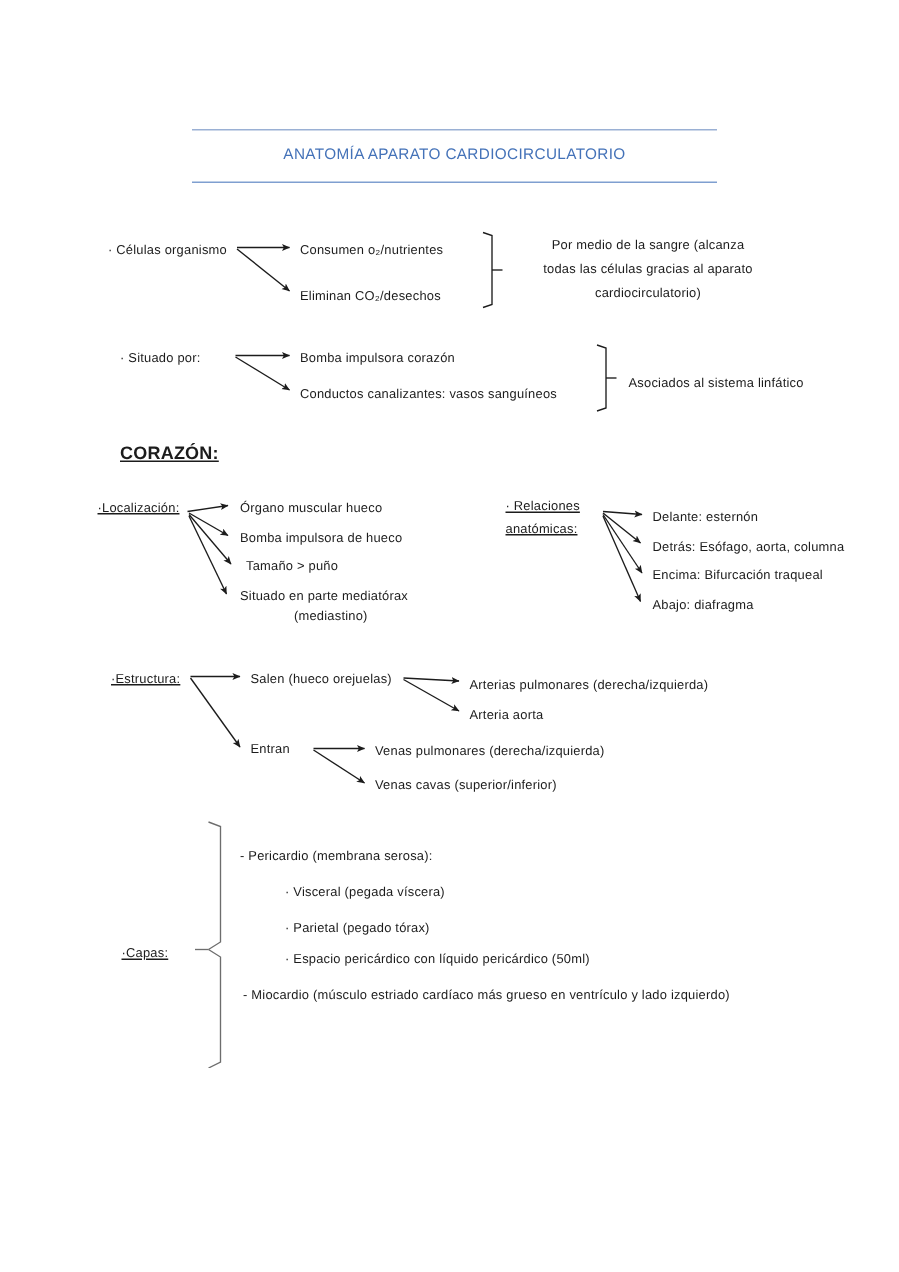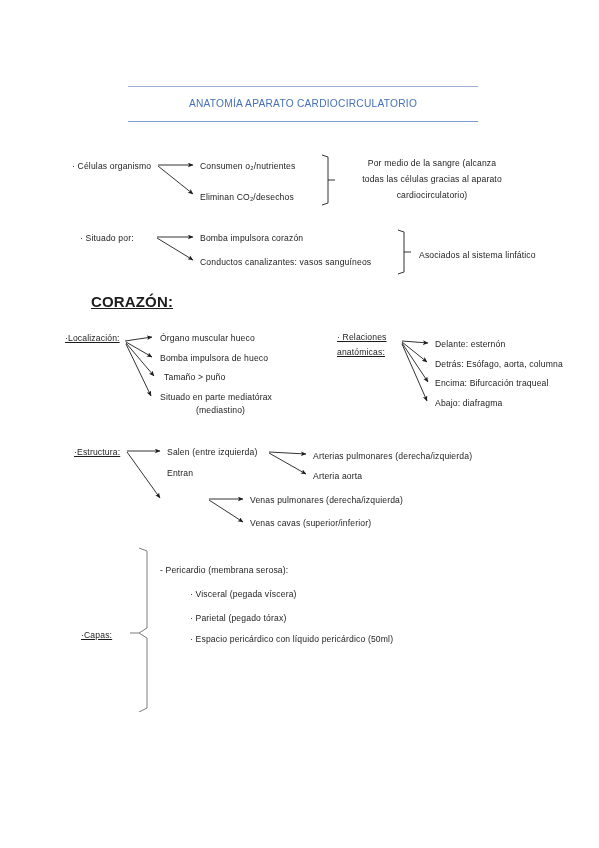--- a/index.html
+++ b/index.html
@@ -72,49 +72,50 @@
 
   <div class="abs txt center" style="left:342px; top:157px; width:180px;">Por medio de la sangre (alcanza</div>
   <div class="abs txt center" style="left:342px; top:173px; width:180px;">todas las células gracias al aparato</div>
   <div class="abs txt center" style="left:342px; top:189px; width:180px;">cardiocirculatorio)</div>
 
   <div class="abs txt" style="left:80px; top:232px;">· Situado por:</div>
   <div class="abs txt" style="left:200px; top:232px;">Bomba impulsora corazón</div>
   <div class="abs txt" style="left:200px; top:256px;">Conductos canalizantes: vasos sanguíneos</div>
   <div class="abs txt" style="left:419px; top:249px;">Asociados al sistema linfático</div>
 
-  <div class="abs txt u bold" style="left:91px; top:296px; font-size:15px;">CORAZÓN:</div>
+  <div class="abs txt u bold" style="left:80px; top:296px; font-size:12px;">CORAZÓN:</div>
 
   <div class="abs txt u" style="left:65px; top:332px;">·Localización:</div>
   <div class="abs txt" style="left:160px; top:332px;">Órgano muscular hueco</div>
   <div class="abs txt" style="left:160px; top:352px;">Bomba impulsora de hueco</div>
   <div class="abs txt" style="left:164px; top:371px;">Tamaño &gt; puño</div>
   <div class="abs txt" style="left:160px; top:391px;">Situado en parte mediatórax</div>
   <div class="abs txt" style="left:196px; top:404px;">(mediastino)</div>
 
   <div class="abs txt u" style="left:337px; top:331px;">· Relaciones</div>
   <div class="abs txt u" style="left:337px; top:346px;">anatómicas:</div>
   <div class="abs txt" style="left:435px; top:338px;">Delante: esternón</div>
   <div class="abs txt" style="left:435px; top:358px;">Detrás: Esófago, aorta, columna</div>
   <div class="abs txt" style="left:435px; top:377px;">Encima: Bifurcación traqueal</div>
   <div class="abs txt" style="left:435px; top:397px;">Abajo: diafragma</div>
 
   <div class="abs txt u" style="left:74px; top:446px;">·Estructura:</div>
-  <div class="abs txt" style="left:167px; top:446px;">Salen (entre izquierda)</div>
+  <div class="abs txt" style="left:167px; top:446px;">Salen (hueco orejuelas)</div>
   <div class="abs txt" style="left:313px; top:450px;">Arterias pulmonares (derecha/izquierda)</div>
   <div class="abs txt" style="left:313px; top:470px;">Arteria aorta</div>
-  <div class="abs txt" style="left:167px; top:467px;">Entran</div>
+  <div class="abs txt" style="left:167px; top:493px;">Entran</div>
   <div class="abs txt" style="left:250px; top:494px;">Venas pulmonares (derecha/izquierda)</div>
   <div class="abs txt" style="left:250px; top:517px;">Venas cavas (superior/inferior)</div>
 
   <div class="abs txt u" style="left:81px; top:629px;">·Capas:</div>
   <div class="abs txt" style="left:160px; top:564px;">- Pericardio (membrana serosa):</div>
   <div class="abs txt" style="left:190px; top:588px;">· Visceral (pegada víscera)</div>
   <div class="abs txt" style="left:190px; top:612px;">· Parietal (pegado tórax)</div>
   <div class="abs txt" style="left:190px; top:633px;">· Espacio pericárdico con líquido pericárdico (50ml)</div>
+  <div class="abs txt" style="left:162px; top:657px;">- Miocardio (músculo estriado cardíaco más grueso en ventrículo y lado izquierdo)</div>
 
   <svg id="vec" viewBox="0 0 599 848">
     <defs>
       <marker id="arrowhead" markerWidth="7" markerHeight="7" refX="5.6" refY="2.6" orient="auto" markerUnits="strokeWidth">
         <path d="M0,0 L6,2.6 L0,5.2 L1.4,2.6 z" fill="#1c1c1c"></path>
       </marker>
     </defs>
 
     <g stroke="#1c1c1c" stroke-width="0.9" fill="none" marker-end="url(#arrowhead)">
       <path d="M158,165 L193,165"></path>

